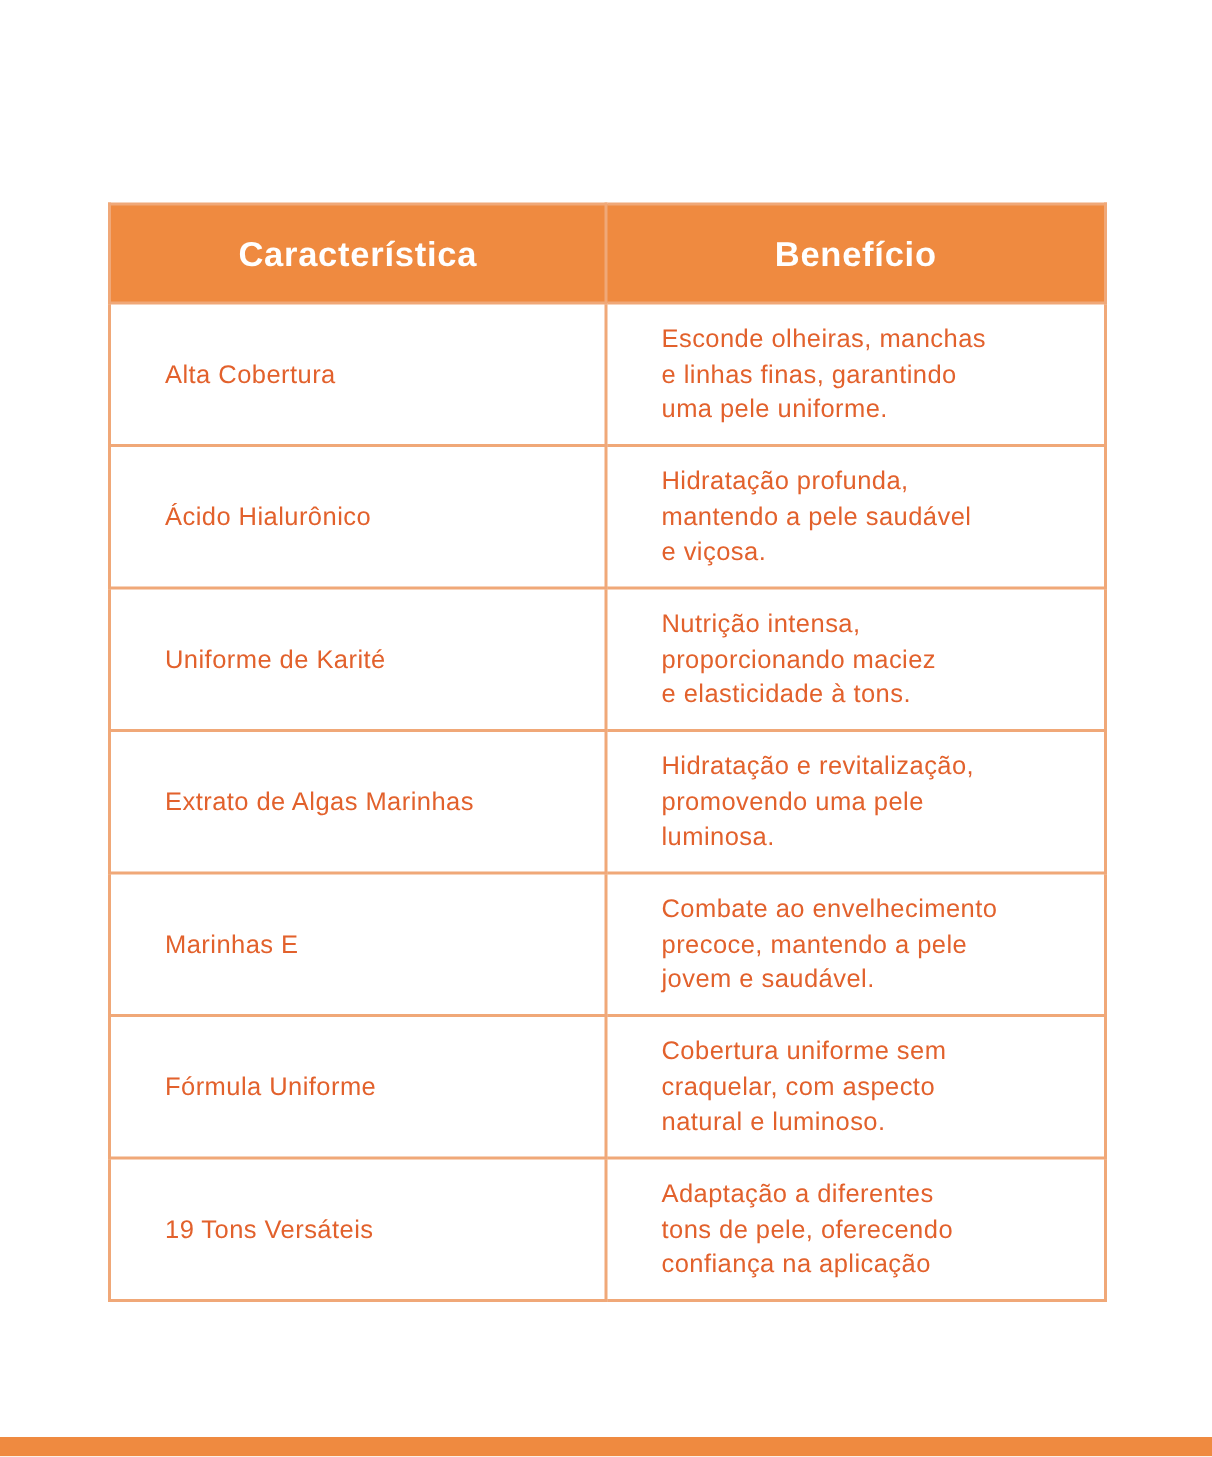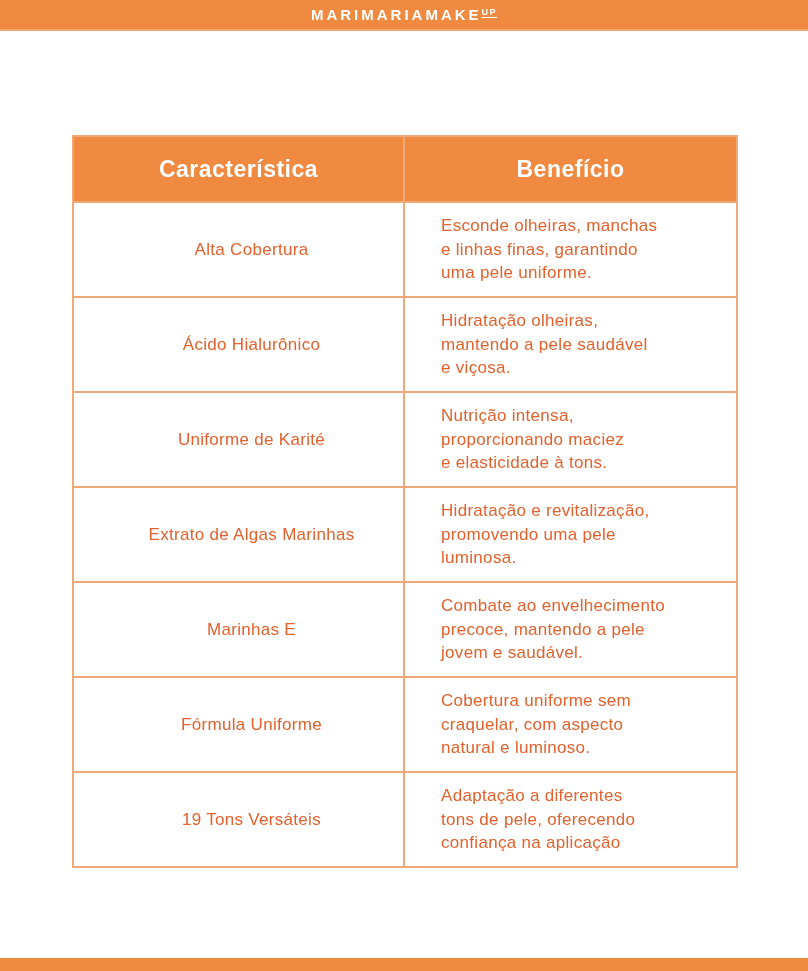--- a/index.html
+++ b/index.html
@@ -72,21 +72,21 @@
     border: 2px solid #F0A878;
     height: 93px;
     vertical-align: middle;
     color: #E2612C;
     font-size: 17px;
     letter-spacing: 0.3px;
     background: #ffffff;
     padding-left: 36px;
   }
   td.feature {
-    text-align: center;
+    text-align: left;
     padding: 0 10px;
   }
   td.benefit {
     text-align: left;
     padding: 0 10px 0 31px;
     white-space: pre-line;
     line-height: 1.38;
   }
   
   .bottombar {
@@ -95,23 +95,20 @@
     width: 100%;
     height: 13px;
     background: #EF8A40;
   }
 </style>
 </head>
 <body>
 
 <div class="page">
 
-  <div class="topbar">
-    <div class="logo"><span>MARIMARIAMAKE</span><span class="logo-sup">UP</span></div>
-  </div>
 
   <div class="table-wrap">
     <table class="features">
       <colgroup>
           <col class="c1">
           <col class="c2">
         </colgroup>
       <thead>
         <tr>
           <th>Característica</th>
@@ -120,21 +117,21 @@
       </thead>
       <tbody>
         <tr>
           <td class="feature">Alta Cobertura</td>
           <td class="benefit">Esconde olheiras, manchas
 e linhas finas, garantindo
 uma pele uniforme.</td>
         </tr>
         <tr>
           <td class="feature">Ácido Hialurônico</td>
-          <td class="benefit">Hidratação olheiras,
+          <td class="benefit">Hidratação profunda,
 mantendo a pele saudável
 e viçosa.</td>
         </tr>
         <tr>
           <td class="feature">Uniforme de Karité</td>
           <td class="benefit">Nutrição intensa,
 proporcionando maciez
 e elasticidade à tons.</td>
         </tr>
         <tr>

